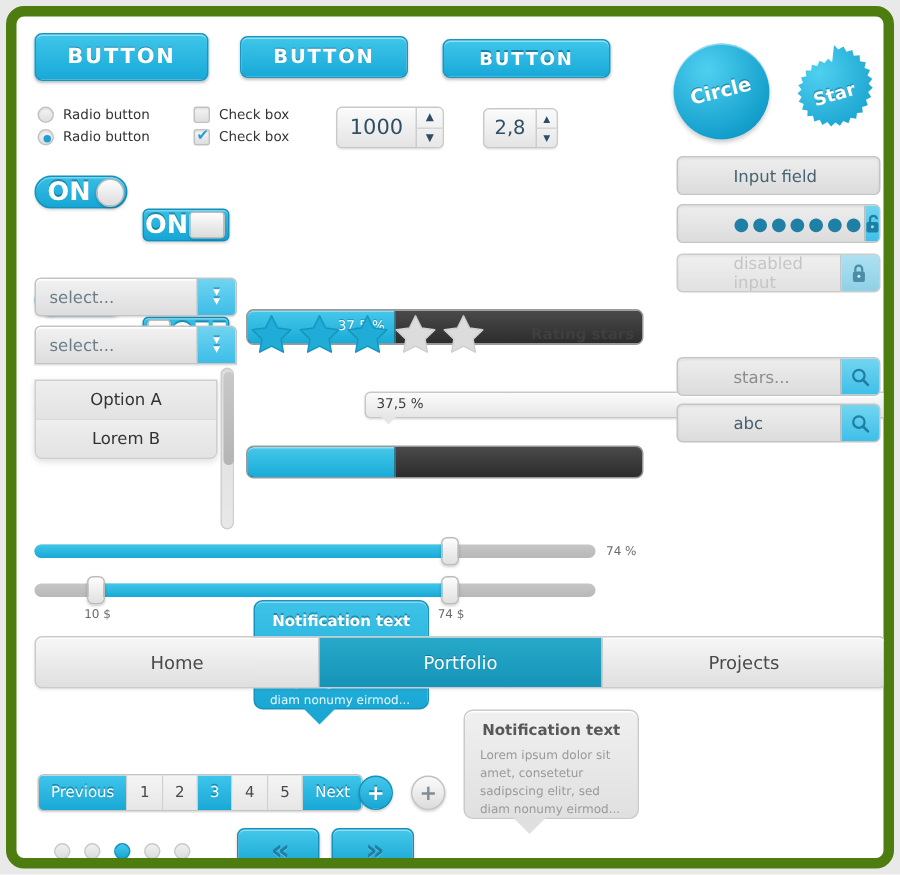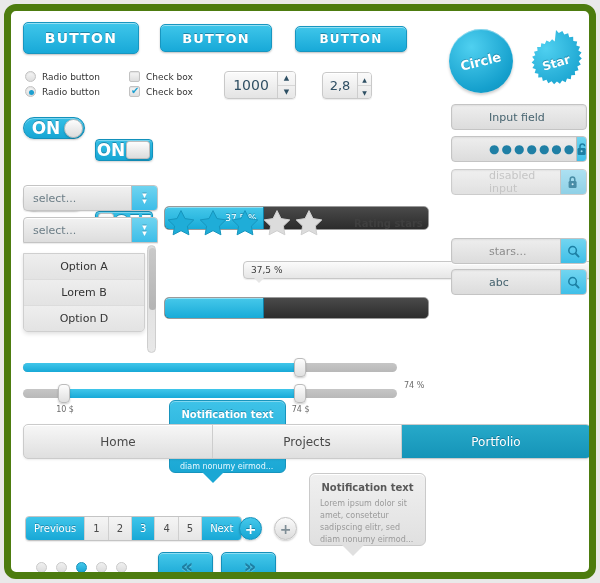--- a/index.html
+++ b/index.html
@@ -478,21 +478,20 @@
     <div class="sel-txt">select...</div>
     <div class="sel-arrow">
       <div>▾</div>
         <div>▾</div>
     </div>
   </div>
 
   <div class="droplist abs" id="droplist" style="left:12px;top:232px;width:122px;margin-top:10px;">
       <div class="item">Option A</div>
       <div class="item">Lorem B</div>
-      <div class="item">Option D</div>
     </div>
   <div class="scrollbar abs" style="left:136px;top:234px;height:108px;">
     <div class="scrollthumb" style="top:2px;height:62px;"></div>
   </div>
 
   <div class="abs" style="left:156px;top:198px;display:flex;gap:4px;" id="stars">
       <span><svg class="star" viewBox="0 0 28 27">
           <path d="M14 1.6 18 9.6 26.8 10.9 20.4 17.1 21.9 25.8 14 21.7 6.1 25.8 7.6 17.1 1.2 10.9 10 9.6Z" fill="#1fadd8" stroke="#1795bd" stroke-width="1" stroke-linejoin="round"></path>
         </svg></span>
       <span><svg class="star" viewBox="0 0 28 27">
@@ -541,36 +540,36 @@
       </svg>
     </div>
   </div>
 
   <div class="abs" style="left:12px;top:352px;width:374px;">
     <div class="track">
       <div class="fill" id="sfill" style="left: 0px; width: 276.76px;"></div>
       <div class="handle" id="shandle" style="left: 270.76px;"></div>
     </div>
   </div>
-  <div class="slabel abs" style="left:393px;top:370px;">74 %</div>
+  <div class="slabel abs" style="left:393px;top:352px;">74 %</div>
 
   <div class="abs" style="left:12px;top:378px;width:374px;">
     <div class="track">
       <div class="fill" id="rfill" style="left: 41.14px; width: 235.62px;"></div>
       <div class="handle" id="rhandle-min" style="left: 35.14px;"></div>
       <div class="handle" id="rhandle-max" style="left: 270.76px;"></div>
     </div>
   </div>
   <div class="slabel abs" id="rminlbl" style="top: 394px; left: 45.14px;">10 $</div>
   <div class="slabel abs" id="rmaxlbl" style="top: 394px; left: 280.76px;">74 $</div>
 
   <div class="navbar abs" id="navbar" style="left:12px;top:413px;width:568px;height:35px;">
       <div class="tab">Home</div>
+      <div class="tab active">Portfolio</div>
       <div class="tab">Projects</div>
-      <div class="tab active">Portfolio</div>
     </div>
 
   <div class="pager abs" id="pager" style="left:14px;top:505px;height:25px;">
       <div class="pg on">Previous</div>
       <div class="pg">1</div>
       <div class="pg">2</div>
       <div class="pg on">3</div>
       <div class="pg">4</div>
       <div class="pg">5</div>
       <div class="pg on">Next</div>

